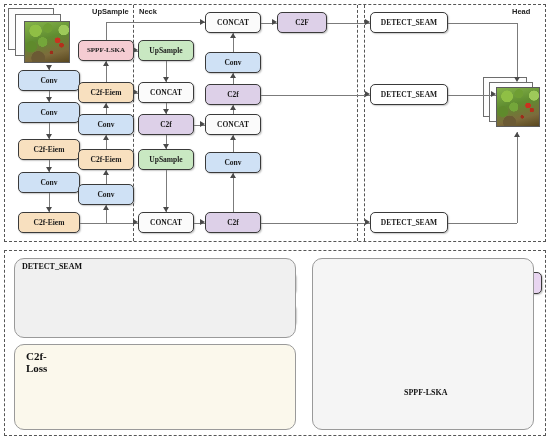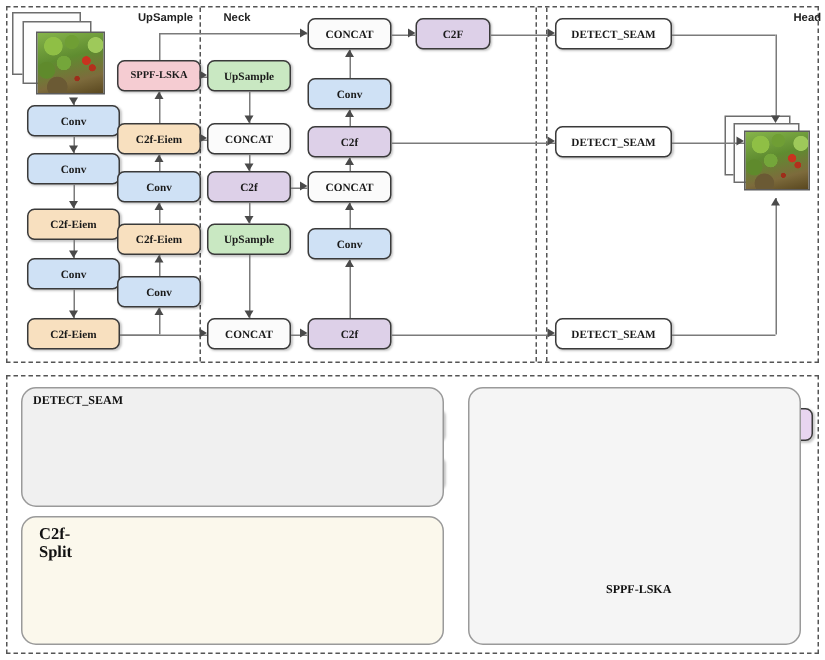--- a/index.html
+++ b/index.html
@@ -59,22 +59,22 @@
 
 <div id="root">
 
   <div class="dashframe" style="left:4px;top:4px;width:542px;height:238px;"></div>
 
   <div class="vdash" style="left:133px;top:5px;height:236px;"></div>
   <div class="vdash" style="left:357px;top:5px;height:236px;"></div>
   <div class="vdash" style="left:364px;top:5px;height:236px;"></div>
 
   <div class="seclabel" style="left:92px;top:7px;">UpSample</div>
-  <div class="seclabel" style="left:149px;top:7px;">Neck</div>
-  <div class="seclabel" style="left:529px;top:7px;">Head</div>
+  <div class="seclabel" style="left:139px;top:7px;">Neck</div>
+  <div class="seclabel" style="left:512px;top:7px;">Head</div>
 
   <div class="dashframe" style="left:4px;top:250px;width:542px;height:186px;"></div>
 
   <div class="stack" style="left:8px;top:8px;width:64px;height:60px;">
     <div class="sheet" style="left:0px;top:0px;width:44px;height:40px;"></div>
     <div class="sheet" style="left:7px;top:6px;width:44px;height:40px;"></div>
     <div class="photo" style="left:16px;top:13px;width:44px;height:40px;"></div>
   </div>
 
   <div class="stack" style="left:483px;top:77px;width:62px;height:56px;">
@@ -344,18 +344,18 @@
       <div class="ln lnv" style="left: 517px; top: 294px; height: 29px;"></div>
       <div class="ln lnh" style="left: 368px; top: 323px; width: 149px;"></div>
       <div class="arw arw-l" style="left: 368px; top: 319.8px;"></div>
     </div>
 
   <div class="subpanel" style="left:14px;top:258px;width:282px;height:80px;background:#f0f0f0;"></div>
   <div class="sublabel" style="left:22px;top:262px;font-size:8px;">DETECT_SEAM</div>
 
   <div class="subpanel" style="left:14px;top:344px;width:282px;height:86px;background:#fbf8ec;"></div>
   <div class="sublabel" style="left:26px;top:350px;font-size:11px;line-height:1.12;">C2f-
-Split</div>
+Loss</div>
 
   <div class="subpanel" style="left:312px;top:258px;width:222px;height:172px;background:#f5f5f5;"></div>
   <div class="sublabel" style="left:404px;top:388px;font-size:8px;">SPPF-LSKA</div>
 
 </div>
 
 </body></html>

